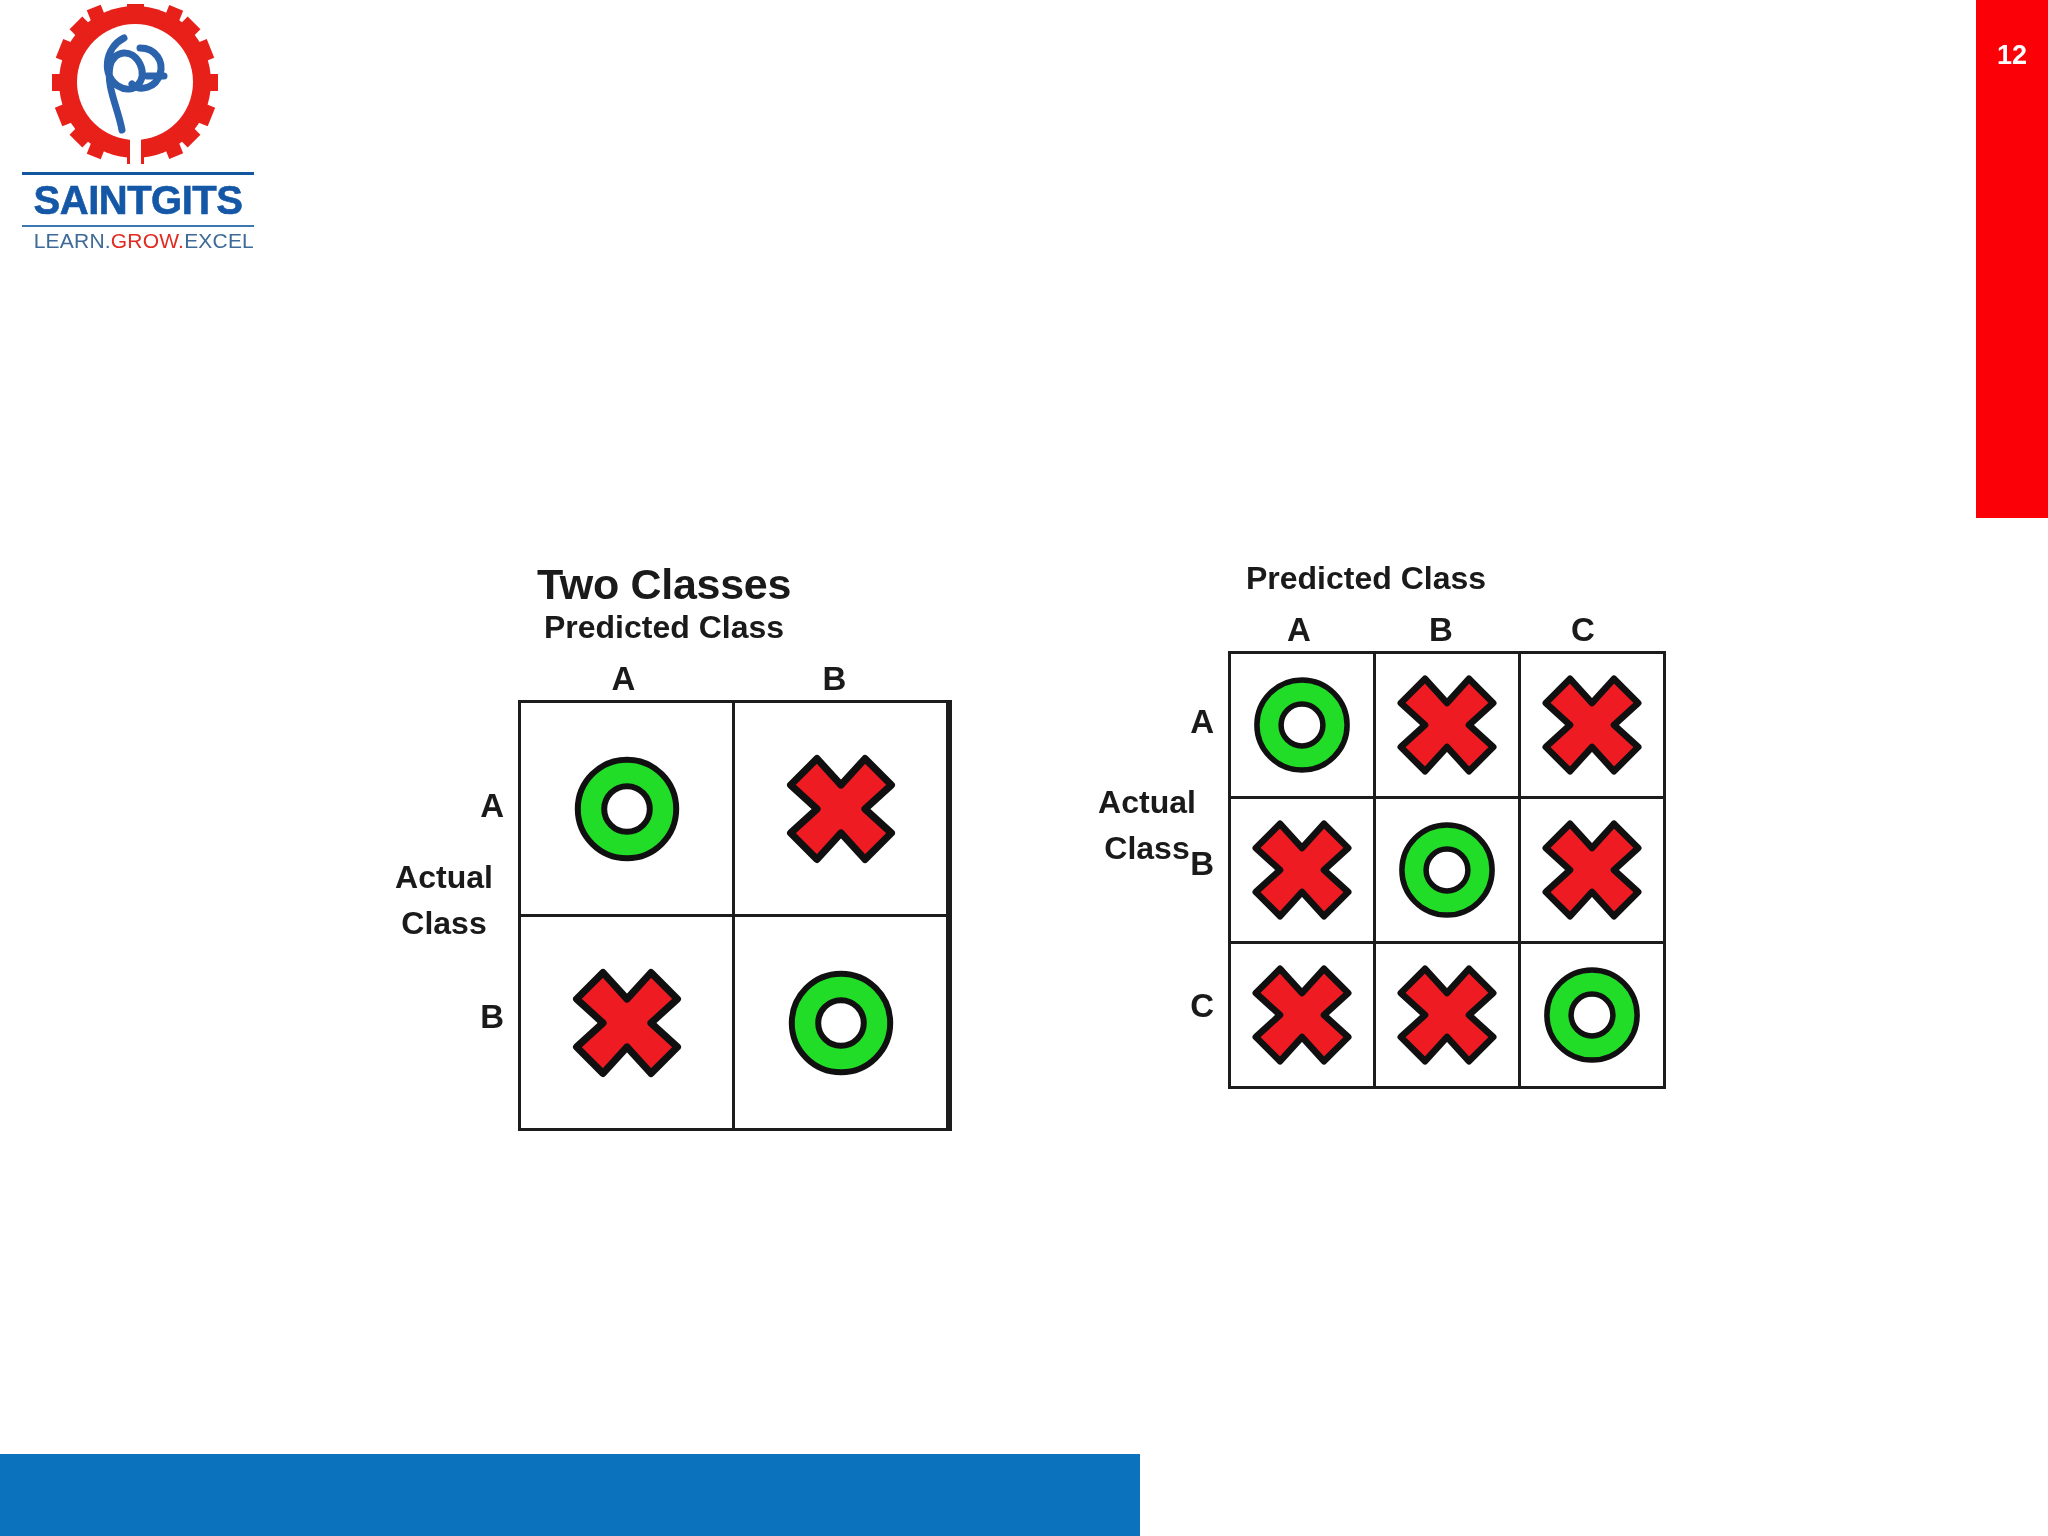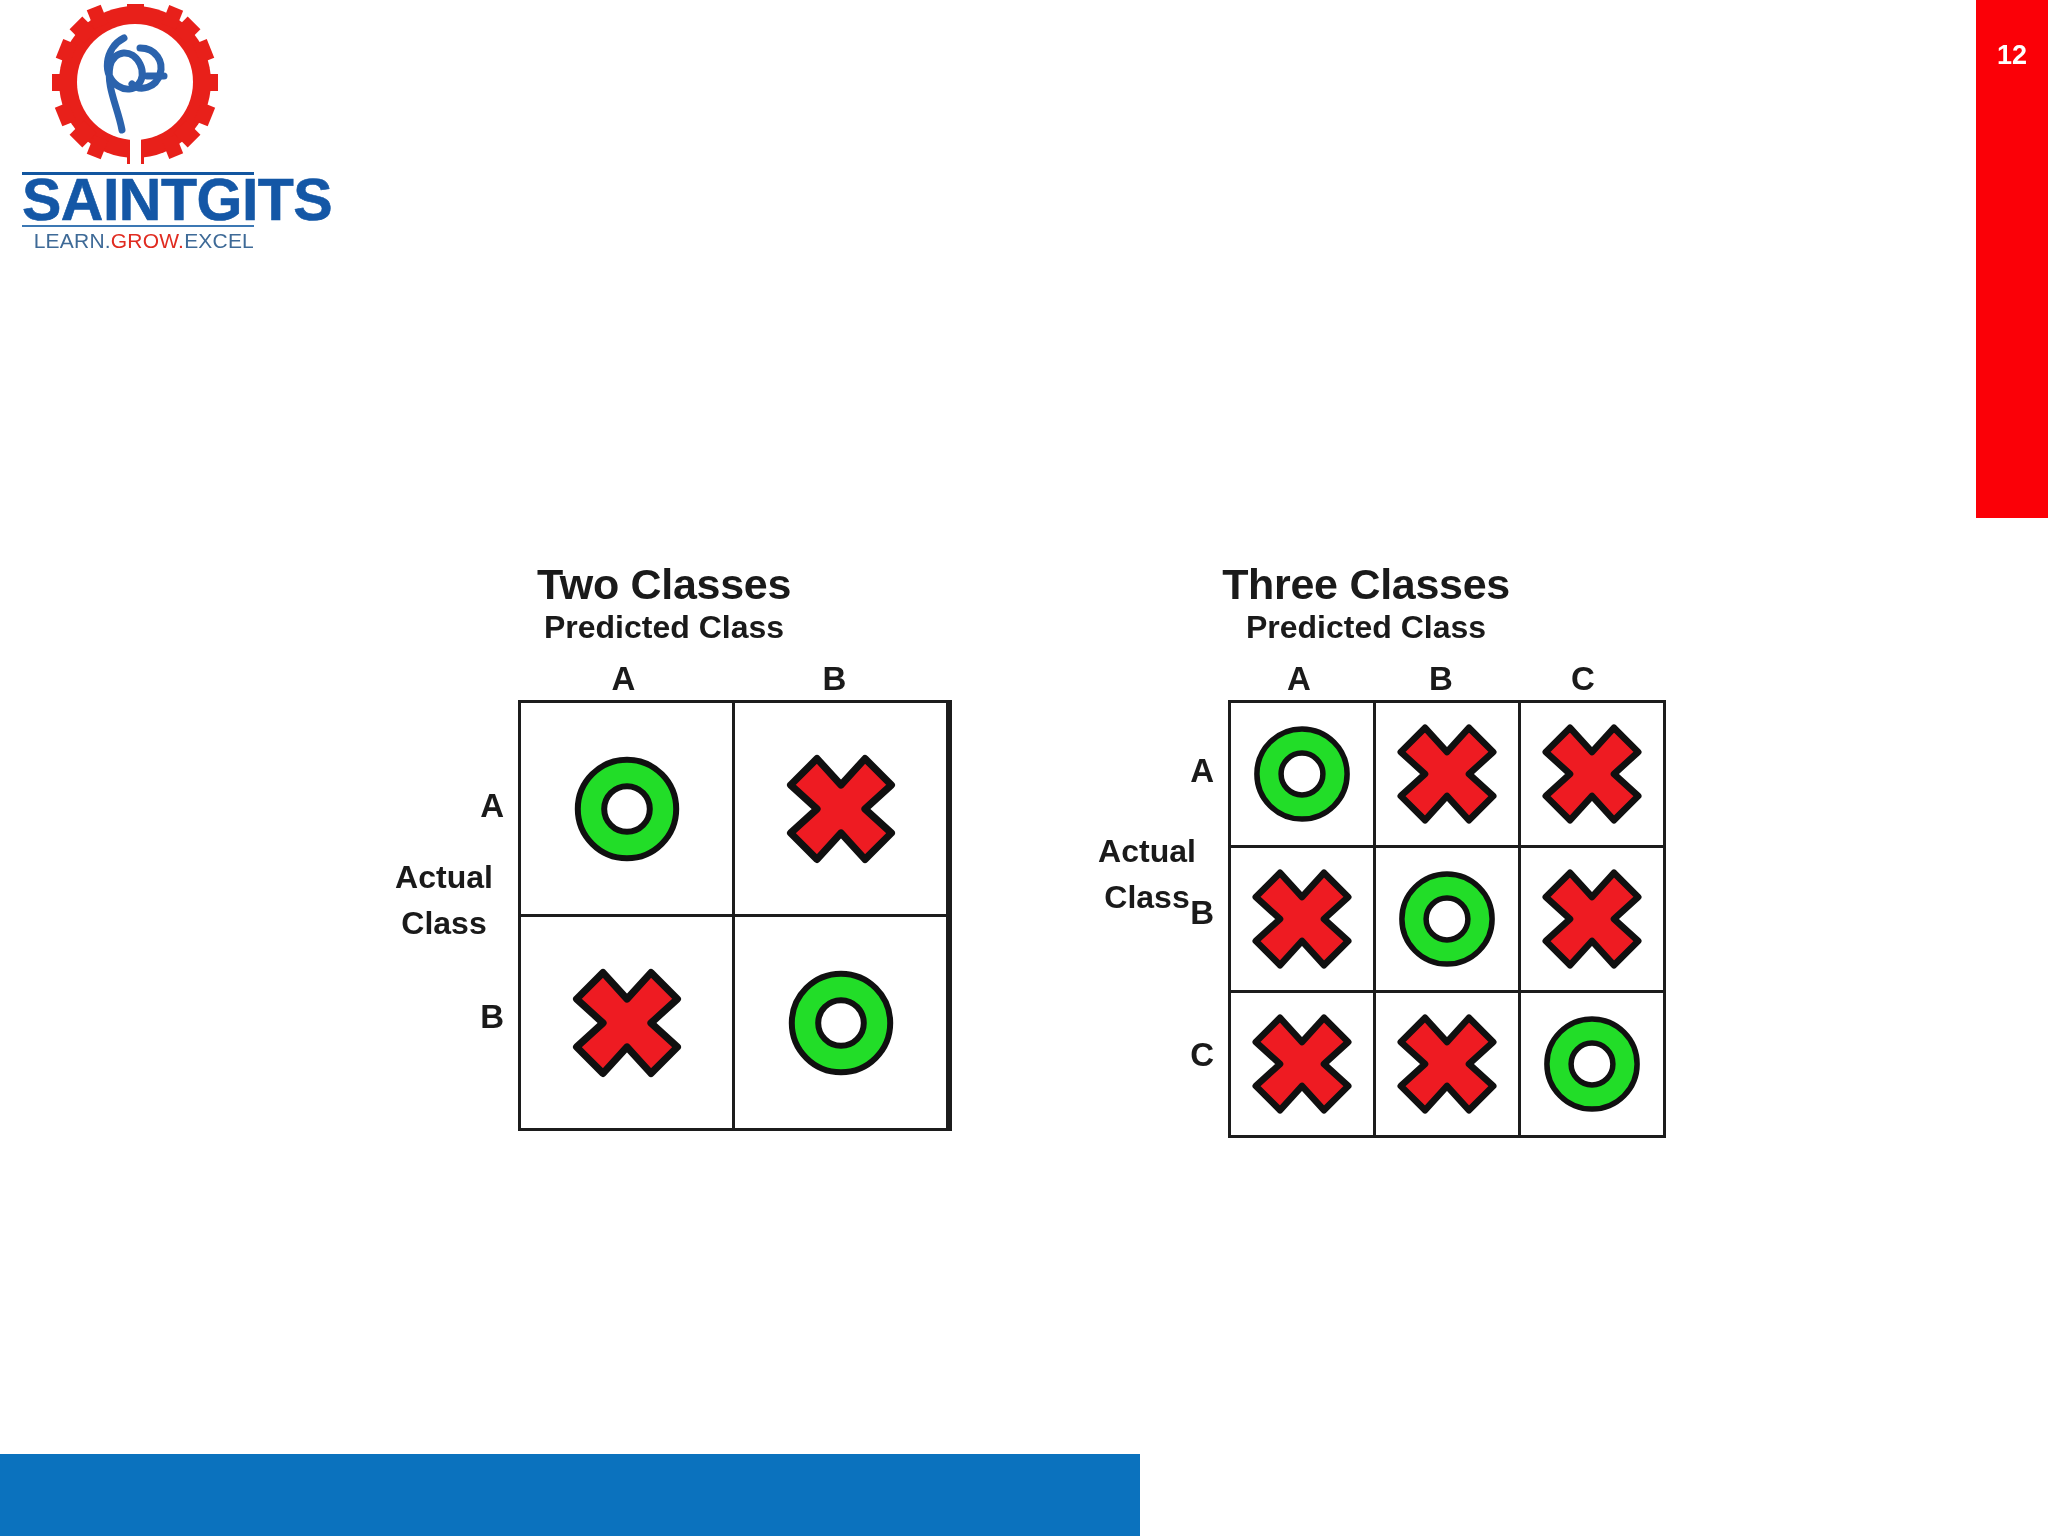--- a/index.html
+++ b/index.html
@@ -40,21 +40,21 @@
     width: 232px;
   }
   .wm-rule {
     height: 3px;
     background: #1256a0;
     width: 100%;
   }
   .wm-rule.thin { height: 2px; background: #3c78b4; }
   #logo-name {
     font-weight: bold;
-    font-size: 59px;
+    font-size: 40px;
     line-height: 50px;
     letter-spacing: -0.5px;
     color: #1457a6;
     text-align: center;
     font-family: "Liberation Sans", sans-serif;
     -webkit-text-stroke: 0.6px #1457a6;
   }
   #logo-tagline {
     font-size: 21px;
     line-height: 24px;
@@ -327,21 +327,20 @@
               <svg class="mark" width="120" height="120" viewBox="0 0 100 100" aria-hidden="true">
                 <circle cx="50" cy="50" r="41" fill="#22dd28" stroke="#101010" stroke-width="5"></circle>
                 <circle cx="50" cy="50" r="19" fill="#ffffff" stroke="#101010" stroke-width="5"></circle>
               </svg>
             </div>
         </div>
       </div>
     </div>
 
     <div class="panel" id="panel-three">
-      <div class="panel-title">Three Classes</div>
       <div class="predicted-label">Predicted Class</div>
 
       <div class="matrix-area" id="three-matrix-wrap">
 
         <div class="actual-label" id="three-actual">
           <div>Actual</div>
           <div>Class</div>
         </div>
 
         <div class="col-headers" id="three-colheads">

